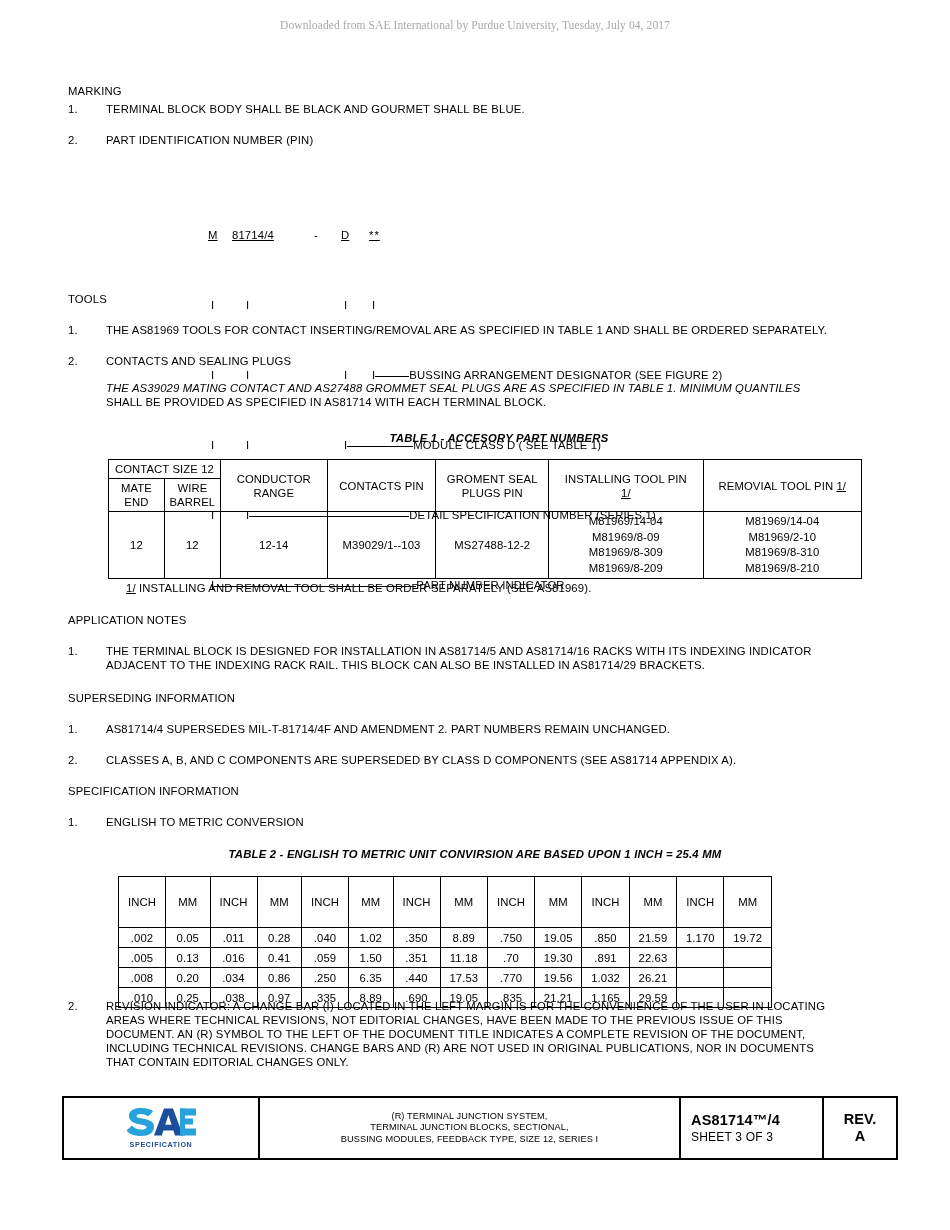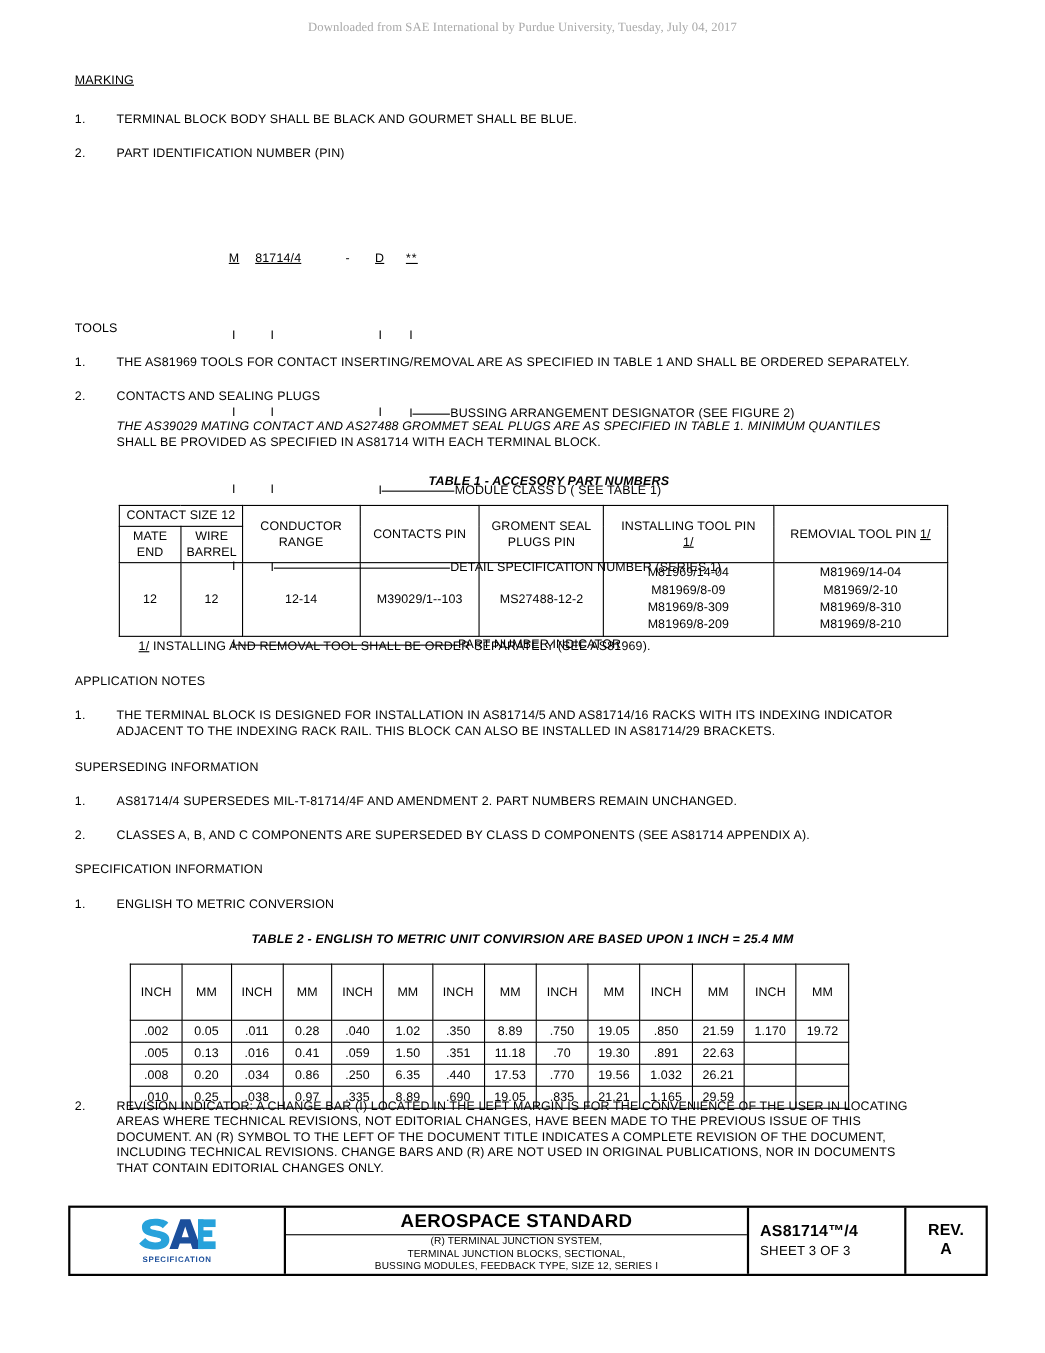--- a/index.html
+++ b/index.html
@@ -244,21 +244,21 @@
     color: #1b4f9c;
   }
 </style>
 </head>
 <body>
 
 <div class="page">
 
   <div class="watermark">Downloaded from SAE International by Purdue University, Tuesday, July 04, 2017</div>
 
-  <div class="sec-head" style="left:68px; top:67px;text-decoration:underline;">MARKING</div>
+  <div class="sec-head" style="left:68px; top:85px;">MARKING</div>
 
   <div class="numitem" style="left:68px; top:103px; width:820px;">
     <span class="num">1.</span>
     <span class="body">
       <p>TERMINAL BLOCK BODY SHALL BE BLACK AND GOURMET SHALL BE BLUE.</p>
     </span>
   </div>
 
   <div class="numitem" style="left:68px; top:134px; width:820px;">
     <span class="num">2.</span>
@@ -544,21 +544,20 @@
             <rect x="55" y="11.5" width="13" height="6" fill="#27a2db"></rect>
             <rect x="55" y="21.5" width="16" height="7" fill="#27a2db"></rect>
             <rect x="55" y="1.5" width="5" height="27" fill="#27a2db"></rect>
           </svg>
         </span>
         <span class="intl">SPECIFICATION</span>
       </div>
     </div>
 
     <div class="tb-mid">
-      <div class="tb-mid-top">AEROSPACE STANDARD</div>
       <div class="tb-mid-bot">
         <span>(R) TERMINAL JUNCTION SYSTEM,</span>
         <span>TERMINAL JUNCTION BLOCKS, SECTIONAL,</span>
         <span>BUSSING MODULES, FEEDBACK TYPE, SIZE 12, SERIES I</span>
       </div>
     </div>
 
     <div class="tb-doc">
       <div class="docno">AS81714™/4</div>
       <div class="sheet">SHEET 3 OF 3</div>

